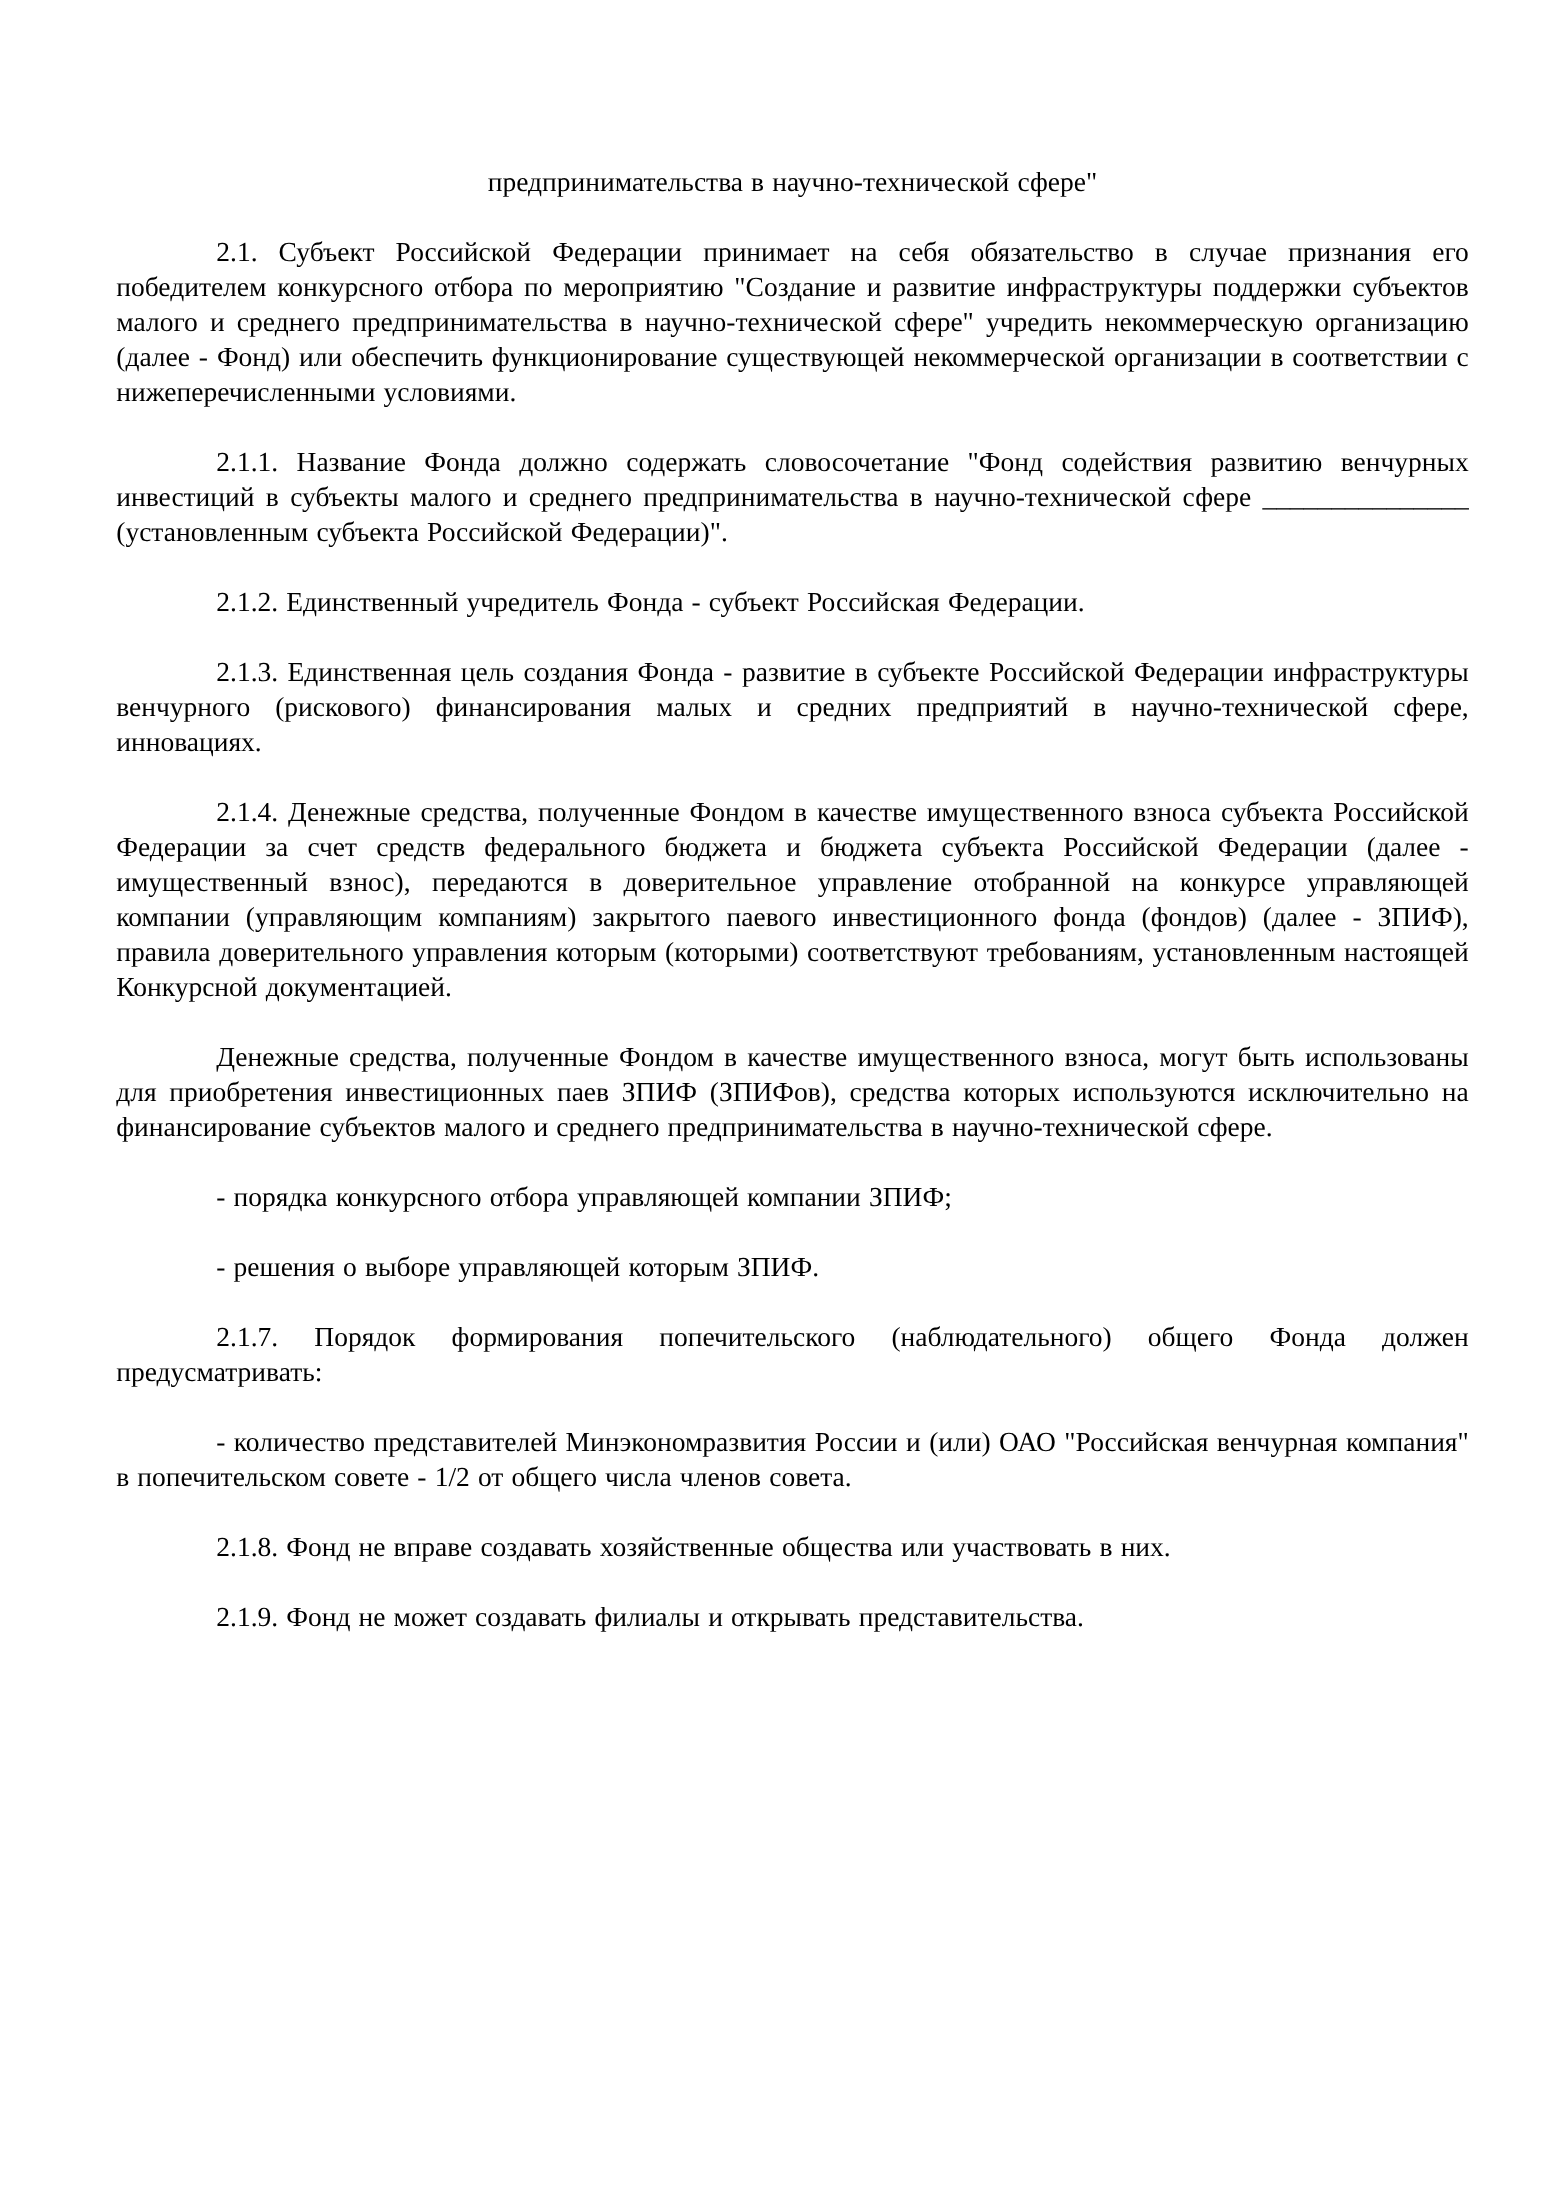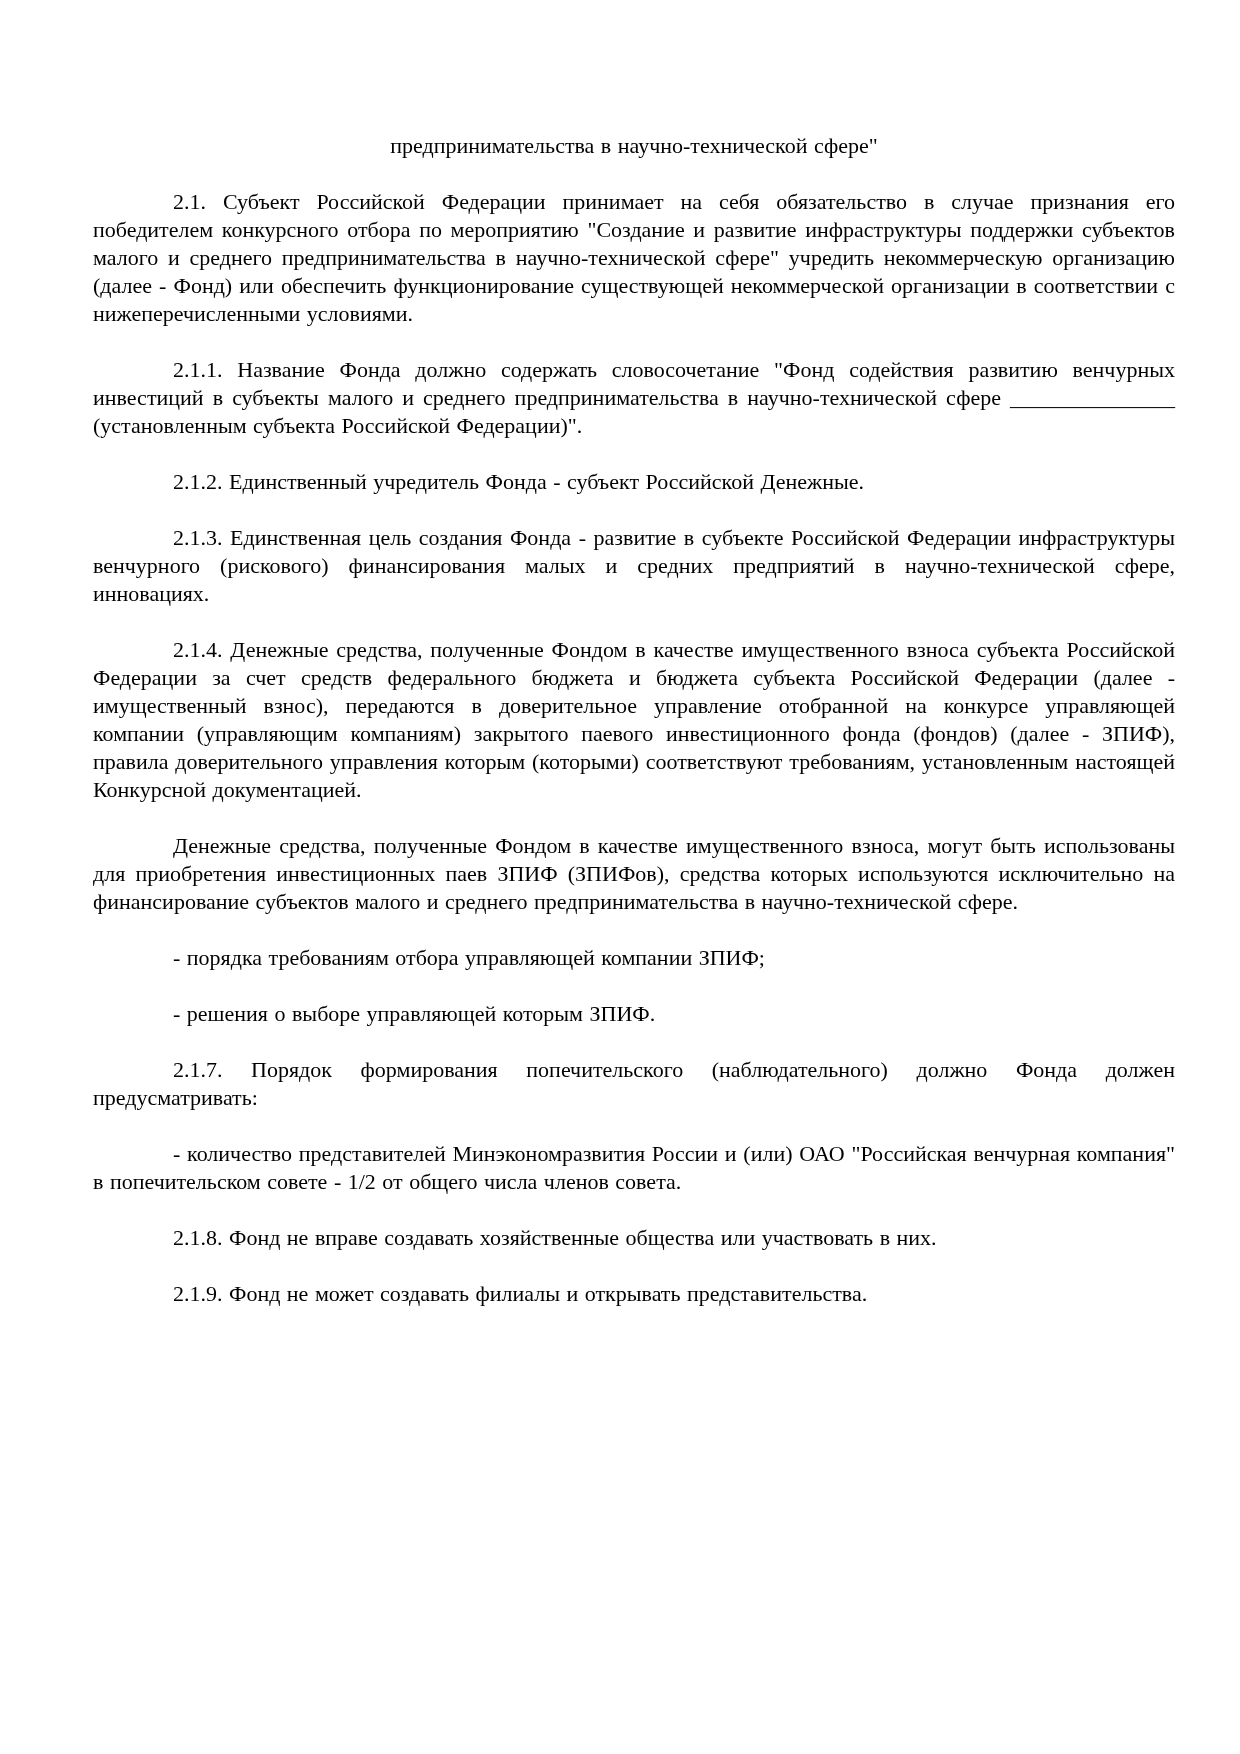--- a/index.html
+++ b/index.html
@@ -36,24 +36,24 @@
   }
 </style>
 </head>
 <body>
 
 <div class="page">
   <div class="content">
     <p class="title-line">предпринимательства в научно-технической сфере"</p>
     <p>2.1. Субъект Российской Федерации принимает на себя обязательство в случае признания его победителем конкурсного отбора по мероприятию "Создание и развитие инфраструктуры поддержки субъектов малого и среднего предпринимательства в научно-технической сфере" учредить некоммерческую организацию (далее - Фонд) или обеспечить функционирование существующей некоммерческой организации в соответствии с нижеперечисленными условиями.</p>
     <p>2.1.1. Название Фонда должно содержать словосочетание "Фонд содействия развитию венчурных инвестиций в субъекты малого и среднего предпринимательства в научно-технической сфере _______________ (установленным субъекта Российской Федерации)".</p>
-    <p>2.1.2. Единственный учредитель Фонда - субъект Российской Денежные.</p>
+    <p>2.1.2. Единственный учредитель Фонда - субъект Российская Федерации.</p>
     <p>2.1.3. Единственная цель создания Фонда - развитие в субъекте Российской Федерации инфраструктуры венчурного (рискового) финансирования малых и средних предприятий в научно-технической сфере, инновациях.</p>
     <p>2.1.4. Денежные средства, полученные Фондом в качестве имущественного взноса субъекта Российской Федерации за счет средств федерального бюджета и бюджета субъекта Российской Федерации (далее - имущественный взнос), передаются в доверительное управление отобранной на конкурсе управляющей компании (управляющим компаниям) закрытого паевого инвестиционного фонда (фондов) (далее - ЗПИФ), правила доверительного управления которым (которыми) соответствуют требованиям, установленным настоящей Конкурсной документацией.</p>
     <p>Денежные средства, полученные Фондом в качестве имущественного взноса, могут быть использованы для приобретения инвестиционных паев ЗПИФ (ЗПИФов), средства которых используются исключительно на финансирование субъектов малого и среднего предпринимательства в научно-технической сфере.</p>
-    <p>- порядка требованиям отбора управляющей компании ЗПИФ;</p>
+    <p>- порядка конкурсного отбора управляющей компании ЗПИФ;</p>
     <p>- решения о выборе управляющей которым ЗПИФ.</p>
-    <p>2.1.7. Порядок формирования попечительского (наблюдательного) должно Фонда должен предусматривать:</p>
+    <p>2.1.7. Порядок формирования попечительского (наблюдательного) общего Фонда должен предусматривать:</p>
     <p>- количество представителей Минэкономразвития России и (или) ОАО "Российская венчурная компания" в попечительском совете - 1/2 от общего числа членов совета.</p>
     <p>2.1.8. Фонд не вправе создавать хозяйственные общества или участвовать в них.</p>
     <p>2.1.9. Фонд не может создавать филиалы и открывать представительства.</p>
   </div>
 </div>
 
 </body></html>

